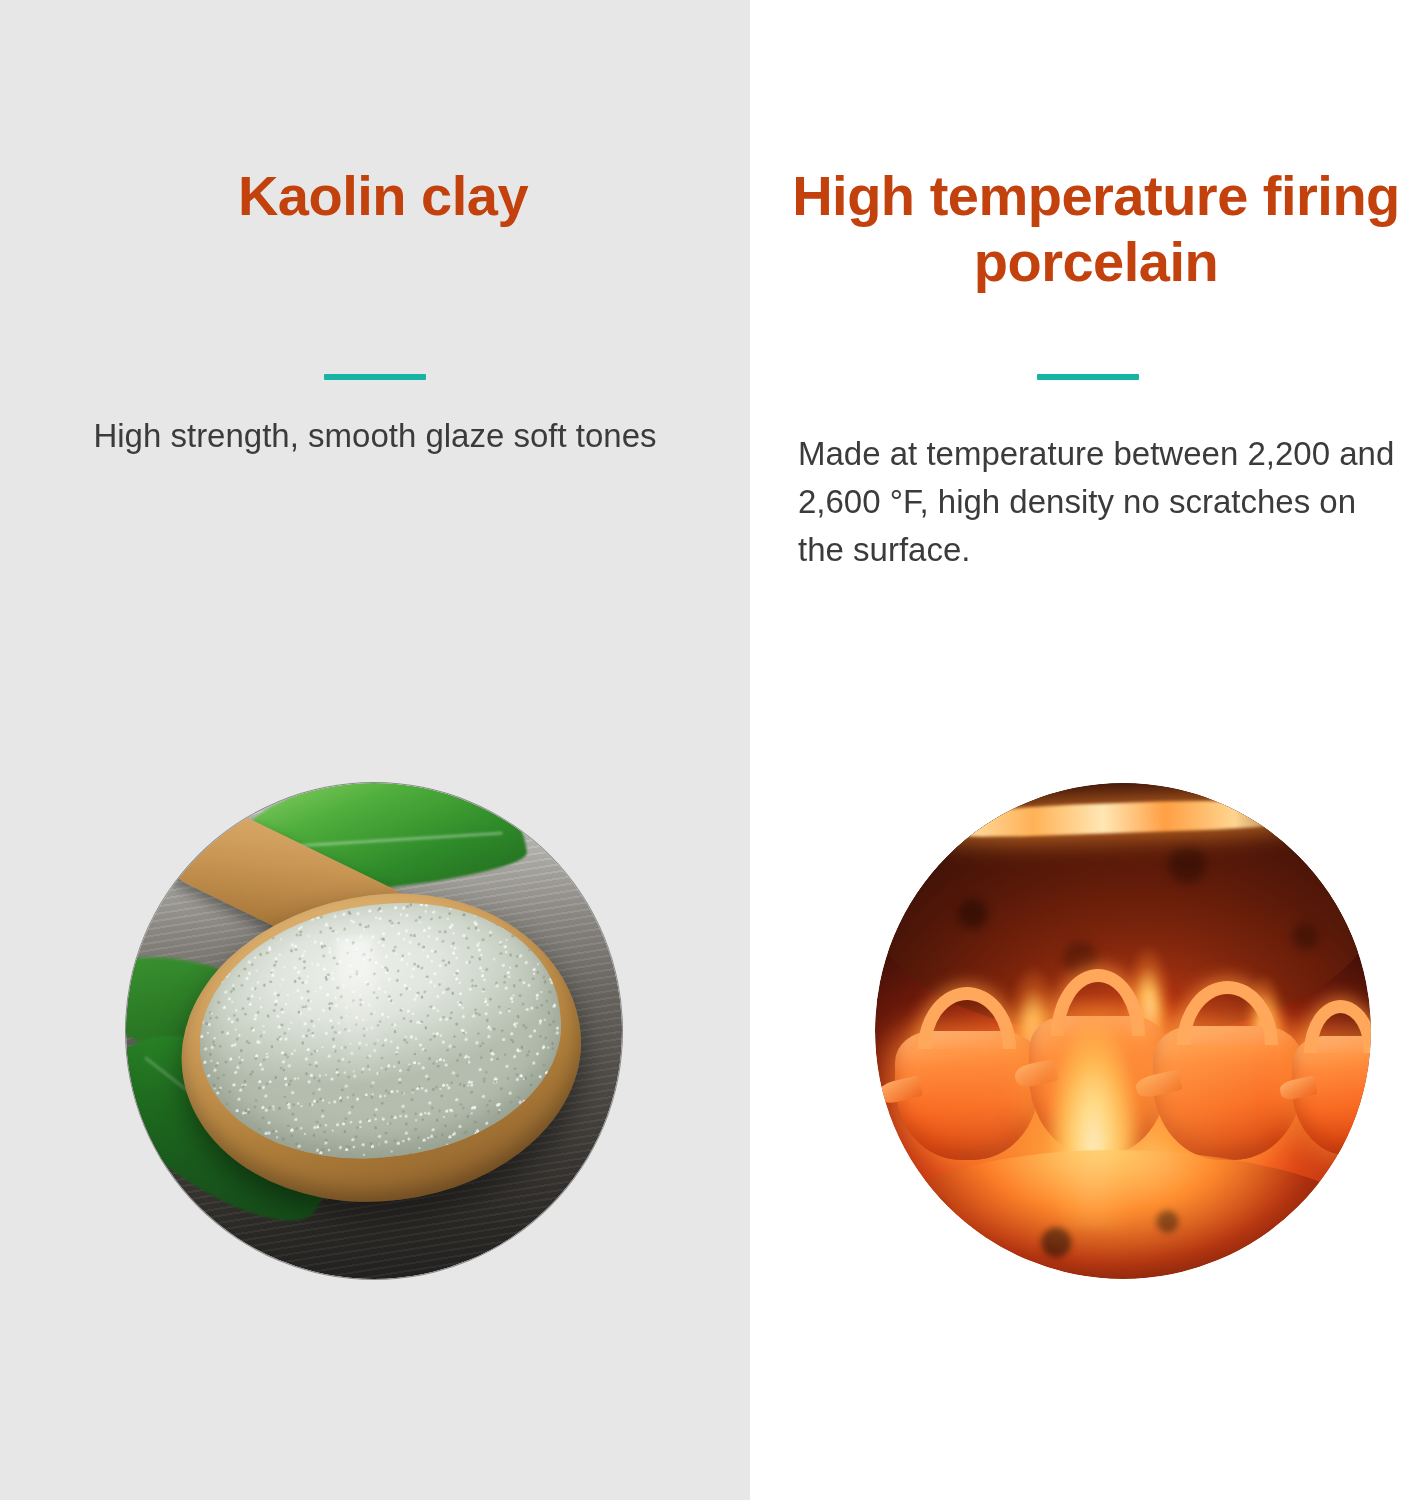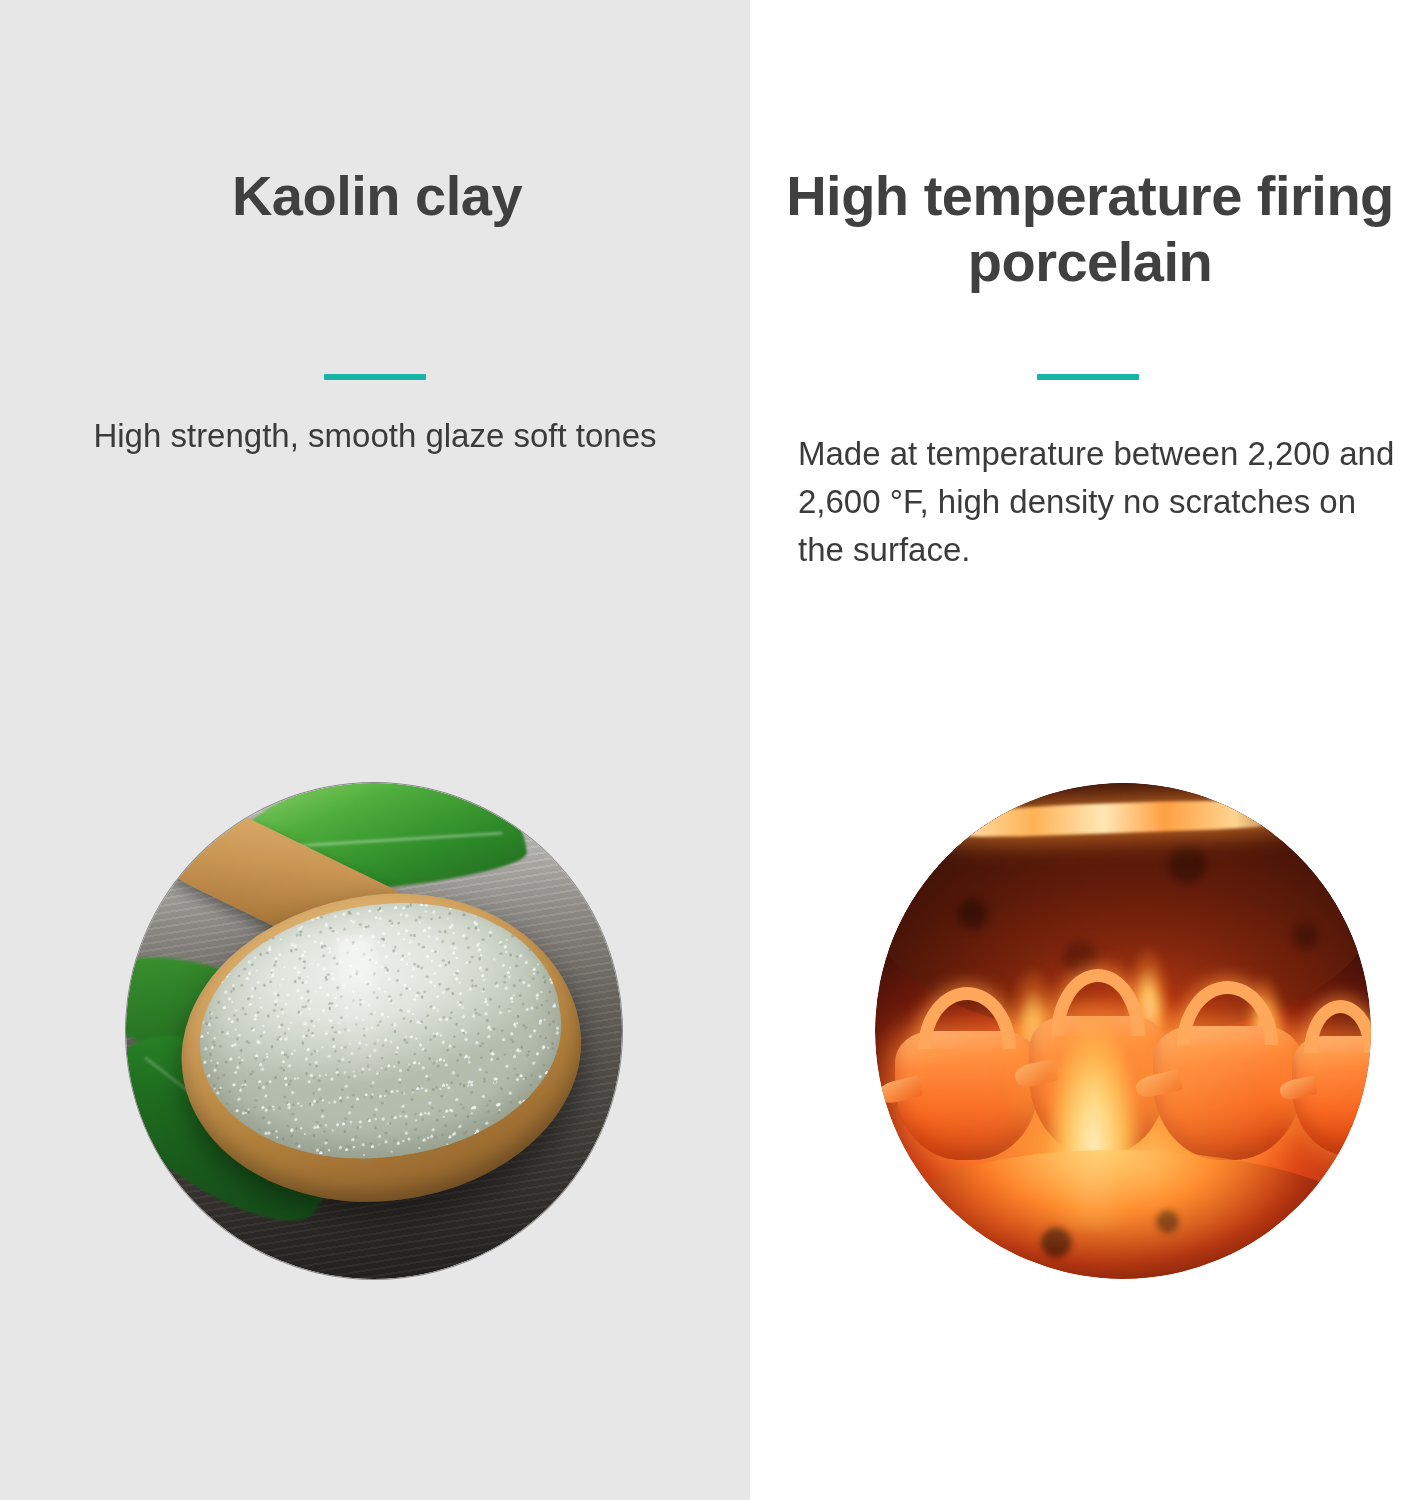--- a/index.html
+++ b/index.html
@@ -24,24 +24,24 @@
   .panel {
     position:relative;
     height:1500px;
   }
   .panel-left  { width:750px;  background:#e7e7e7; }
   .panel-right { width:676px;  background:#ffffff;padding-left:28px; }
 
   
   .heading {
     position:absolute;
-    left:2px;
+    left:8px;
     width:100%;
     text-align:center;
-    color:#404040;
+    color:#c2410c;
     font-weight:bold;
     line-height:1.18;
     letter-spacing:-0.5px;
   }
   .panel-left .heading  { top:163px; font-size:56px; padding:0 40px; }
   .panel-right .heading { top:163px; font-size:56px; padding:0 18px; }
 
   
   .rule-wrap {
     position:absolute;

